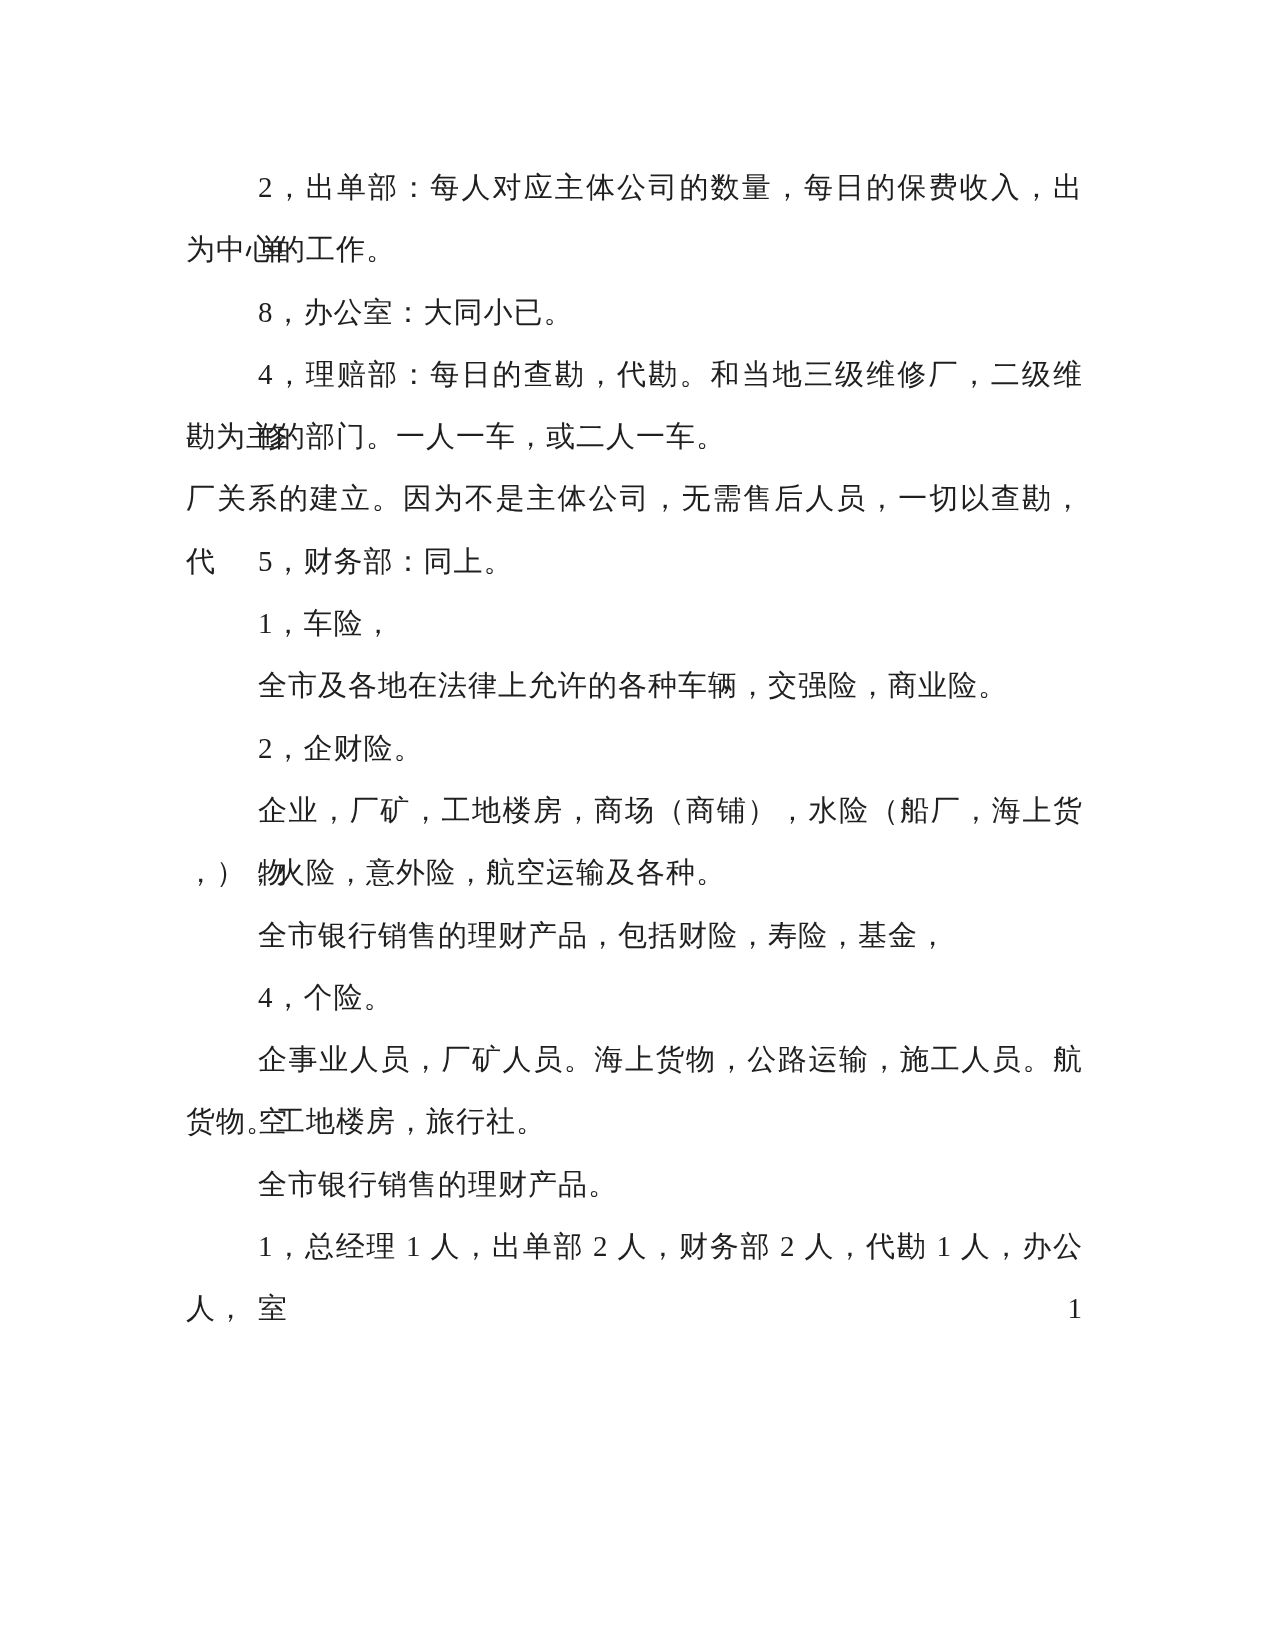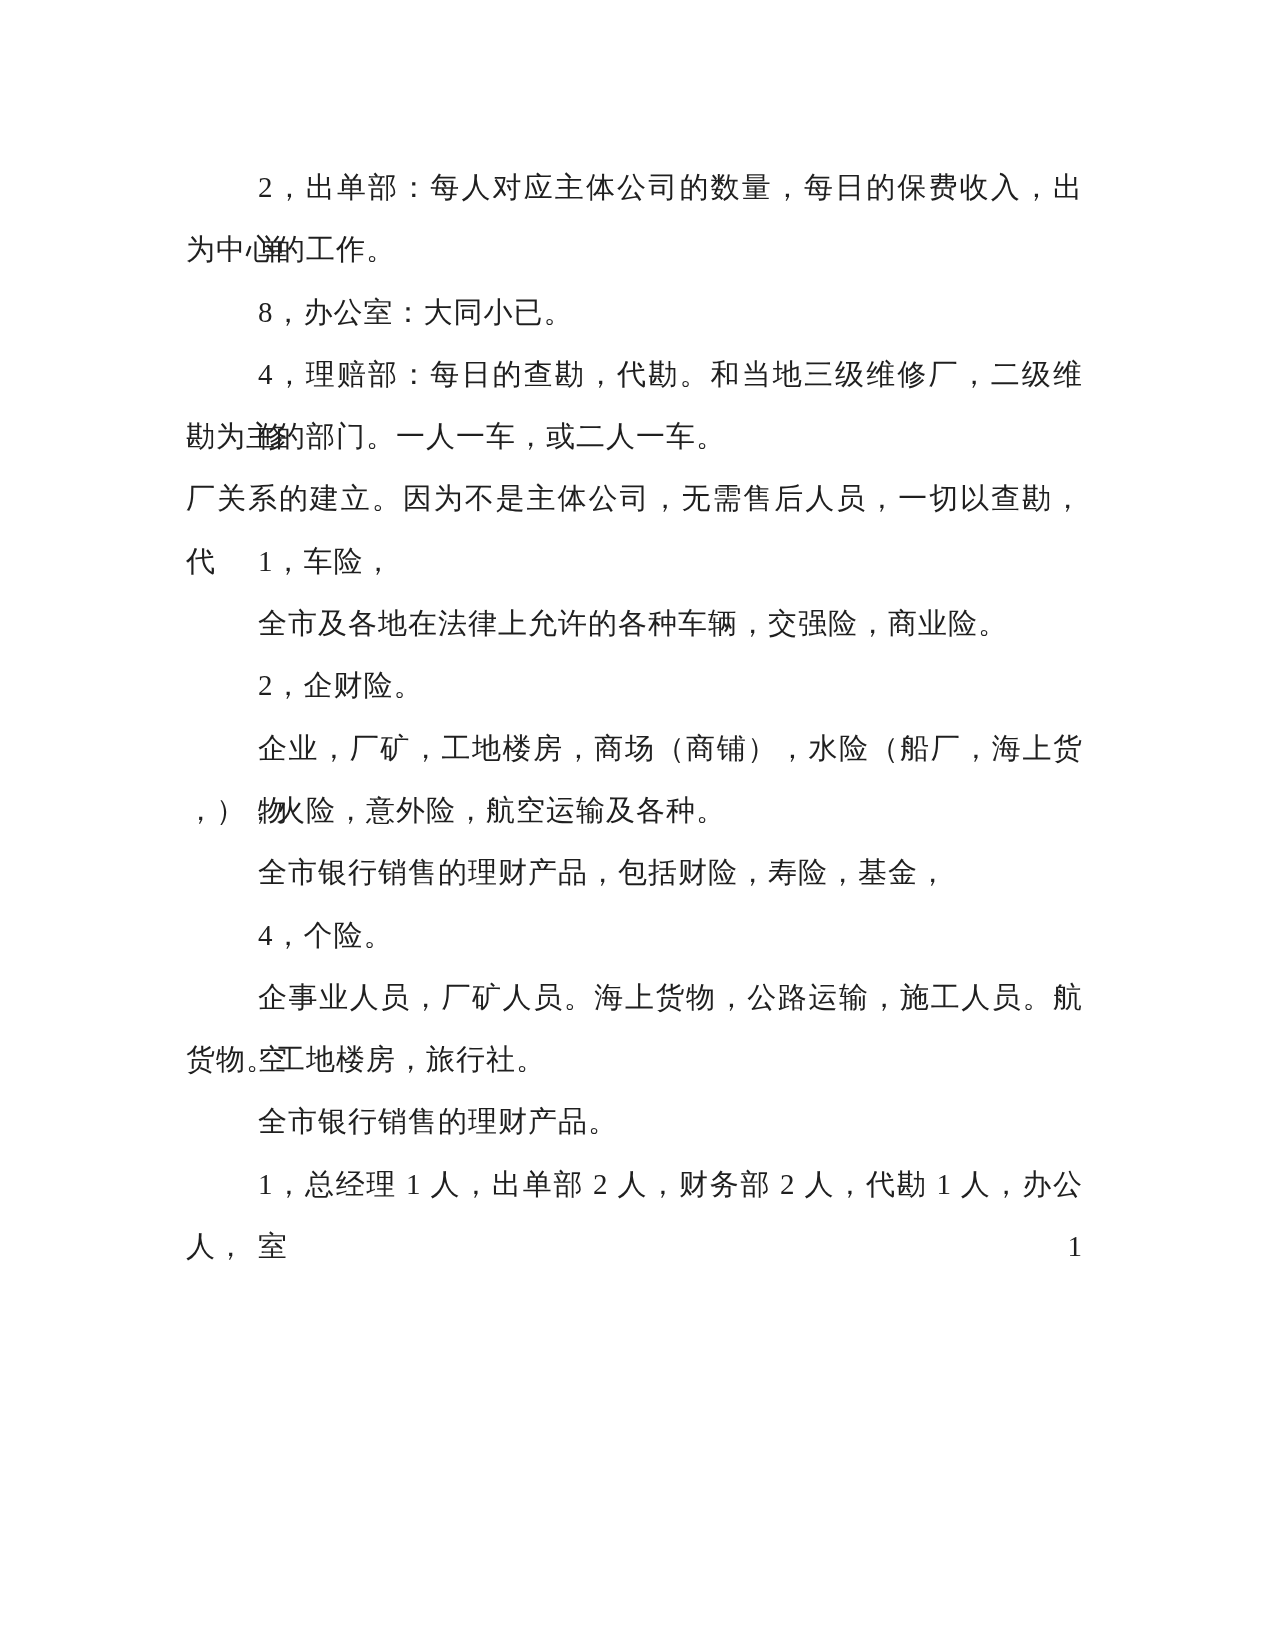--- a/index.html
+++ b/index.html
@@ -43,20 +43,21 @@
 <body>
 
 <div class="page" style="background: rgb(255, 255, 255);">
   <div class="text-block" style="color: rgb(31, 31, 31);">
       <div class="line indent justify">2，出单部：每人对应主体公司的数量，每日的保费收入，出单</div>
       <div class="line">为中心的工作。</div>
       <div class="line indent">8，办公室：大同小已。</div>
       <div class="line indent justify">4，理赔部：每日的查勘，代勘。和当地三级维修厂，二级维修</div>
       <div class="line">勘为主的部门。一人一车，或二人一车。</div>
       <div class="line justify">厂关系的建立。因为不是主体公司，无需售后人员，一切以查勘，代</div>
+      <div class="line indent">5，财务部：同上。</div>
       <div class="line indent">1，车险，</div>
       <div class="line indent">全市及各地在法律上允许的各种车辆，交强险，商业险。</div>
       <div class="line indent">2，企财险。</div>
       <div class="line indent justify">企业，厂矿，工地楼房，商场（商铺），水险（船厂，海上货物</div>
       <div class="line">，），火险，意外险，航空运输及各种。</div>
       <div class="line indent">全市银行销售的理财产品，包括财险，寿险，基金，</div>
       <div class="line indent">4，个险。</div>
       <div class="line indent justify">企事业人员，厂矿人员。海上货物，公路运输，施工人员。航空</div>
       <div class="line">货物。工地楼房，旅行社。</div>
       <div class="line indent">全市银行销售的理财产品。</div>

